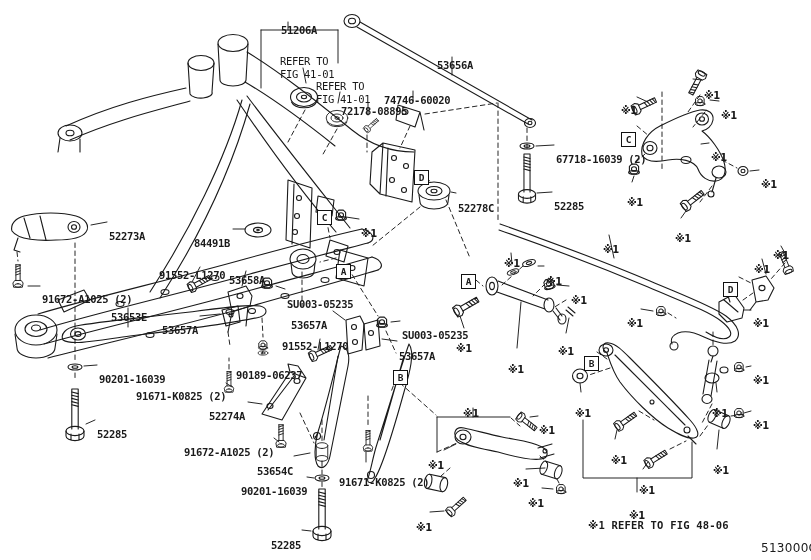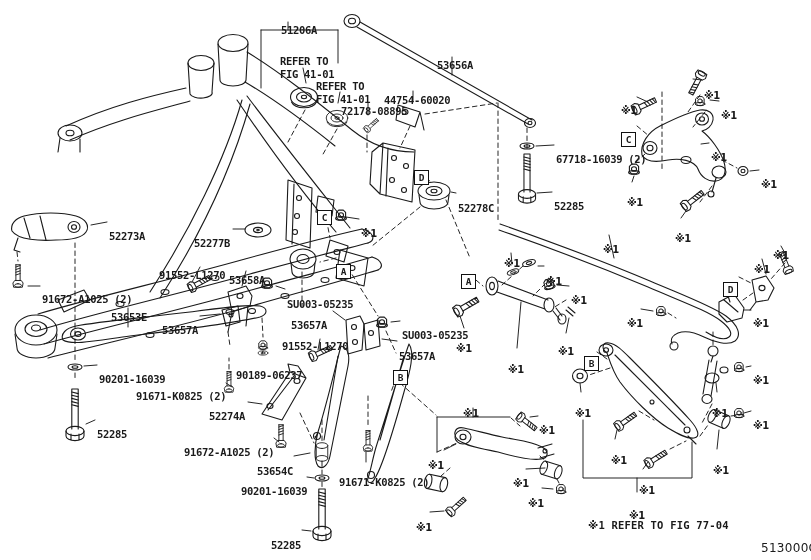--- a/index.html
+++ b/index.html
@@ -7,21 +7,21 @@
          font-family:"DejaVu Sans Mono","DejaVu Sans",monospace;color:#111;}
   .stage svg{position:absolute;left:0;top:0;}
   #labels-layer{position:absolute;left:0;top:14px;width:811px;height:560px;}
   .lbl{position:absolute;white-space:nowrap;font-weight:bold;font-size:10.5px;
        letter-spacing:-0.3px;line-height:11px;}
   .mark{font-family:"DejaVu Sans","DejaVu Sans Mono",sans-serif;font-size:10px;
         font-weight:bold;letter-spacing:-0.5px;}
   .callout{position:absolute;width:13px;height:13px;border:1.6px solid #111;
            display:flex;align-items:center;justify-content:center;
            font-size:9.5px;font-weight:bold;line-height:1;background:#fff;}
-  .note{position:absolute;font-weight:bold;font-size:10.5px;line-height:13px;
+  .note{position:absolute;font-weight:normal;font-size:10.5px;line-height:13px;
         letter-spacing:-0.3px;white-space:nowrap;}
   .footnote{position:absolute;left:588px;top:519px;font-weight:bold;font-size:10.5px;
             letter-spacing:0.2px;white-space:nowrap;
             font-family:"DejaVu Sans Mono","DejaVu Sans",monospace;}
   .pagecode{position:absolute;left:761px;top:541px;font-family:"DejaVu Sans",sans-serif;
             font-size:12px;font-weight:400;letter-spacing:0.3px;}
 </style>
 </head>
 <body>
 
@@ -297,29 +297,29 @@
     <path d="M583,420 L583,478 L692,478 L692,442 M637,478 L637,492"></path>
     <path d="M437,417 L510,417 M437,417 L437,452 M473,408 L473,417"></path>
     <path d="M538,416 L530,417 M444,450 L456,444 M526,469 L545,468 M542,488 L553,489 M430,512 L444,511"></path>
   </g>
 </g>
 </svg>
 
 <div id="labels-layer">
       <div class="lbl" style="left: 281px; top: 11px;">51206A</div>
       <div class="lbl" style="left: 341px; top: 92px;">72178-08895</div>
-      <div class="lbl" style="left: 384px; top: 81px;">44754-60020</div>
+      <div class="lbl" style="left: 384px; top: 81px;">74746-60020</div>
       <div class="lbl" style="left: 437px; top: 46px;">53656A</div>
       <div class="lbl" style="left: 556px; top: 140px;">67718-16039 (2)</div>
       <div class="lbl" style="left: 554px; top: 187px;">52285</div>
       <div class="lbl" style="left: 458px; top: 189px;">52278C</div>
       <div class="lbl" style="left: 109px; top: 217px;">52273A</div>
       <div class="lbl" style="left: 42px; top: 280px;">91672-A1025 (2)</div>
       <div class="lbl" style="left: 111px; top: 298px;">53653E</div>
-      <div class="lbl" style="left: 194px; top: 224px;">52277B</div>
+      <div class="lbl" style="left: 194px; top: 224px;">84491B</div>
       <div class="lbl" style="left: 159px; top: 256px;">91552-L1270</div>
       <div class="lbl" style="left: 229px; top: 261px;">53658A</div>
       <div class="lbl" style="left: 162px; top: 311px;">53657A</div>
       <div class="lbl" style="left: 287px; top: 285px;">SU003-05235</div>
       <div class="lbl" style="left: 291px; top: 306px;">53657A</div>
       <div class="lbl" style="left: 282px; top: 327px;">91552-L1270</div>
       <div class="lbl" style="left: 402px; top: 316px;">SU003-05235</div>
       <div class="lbl" style="left: 399px; top: 337px;">53657A</div>
       <div class="lbl" style="left: 236px; top: 356px; text-align: center;">90189-06237</div>
       <div class="lbl" style="left: 99px; top: 360px;">90201-16039</div>
@@ -375,16 +375,16 @@
       <div class="note" style="left: 280px; top: 41px;">
         <div>REFER TO</div>
         <div>FIG 41-01</div>
       </div>
       <div class="note" style="left: 316px; top: 66px;">
         <div>REFER TO</div>
         <div>FIG 41-01</div>
       </div>
     </div>
 
-<div class="footnote">※1 REFER TO FIG 77-04</div>
+<div class="footnote">※1 REFER TO FIG 48-06</div>
 <div class="pagecode">513000C</div>
 
 </div>
 
 </body></html>

